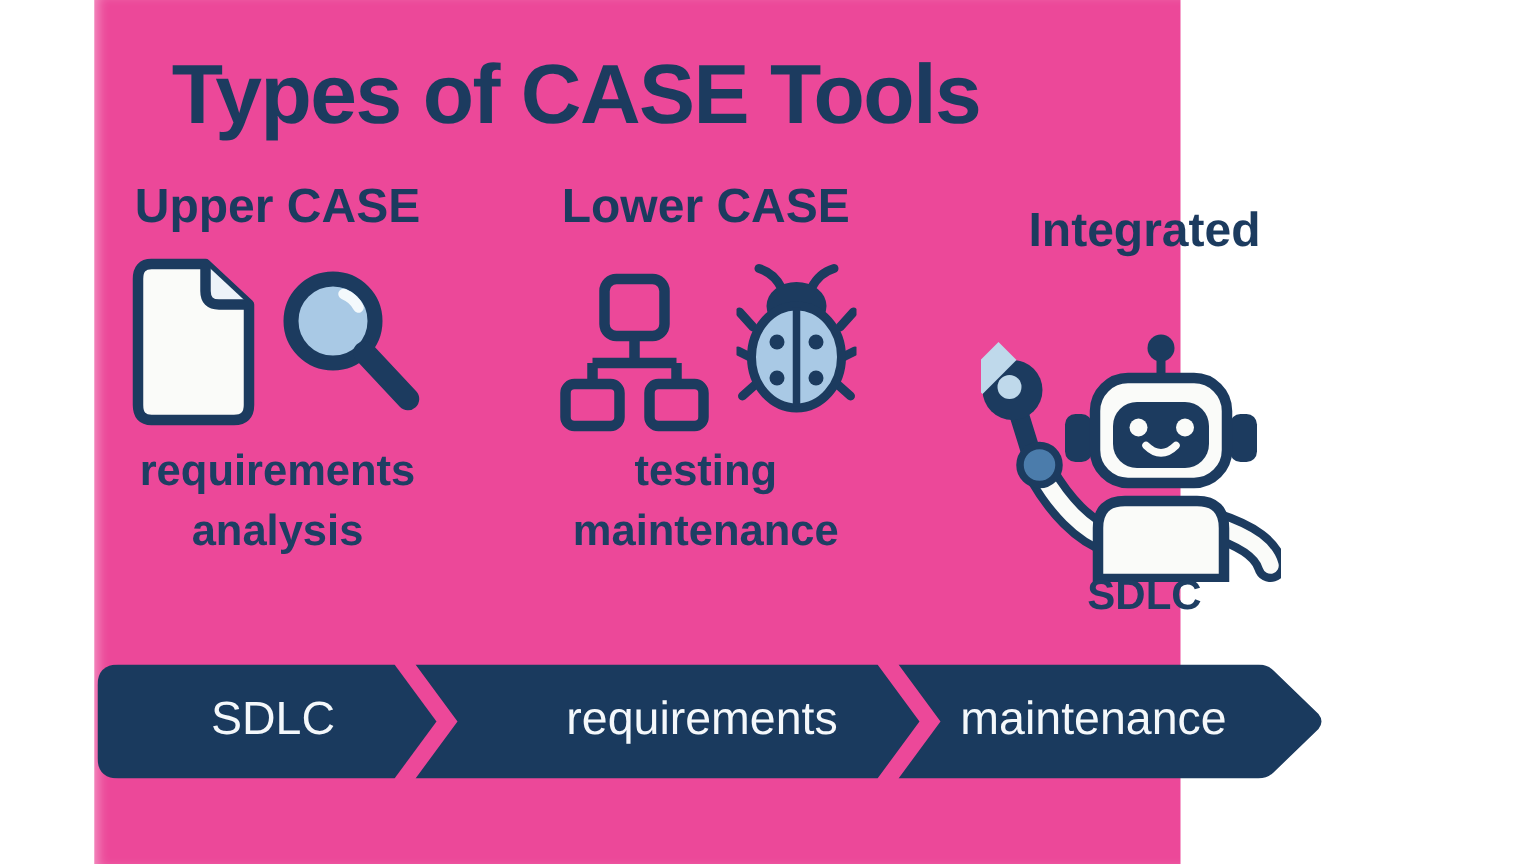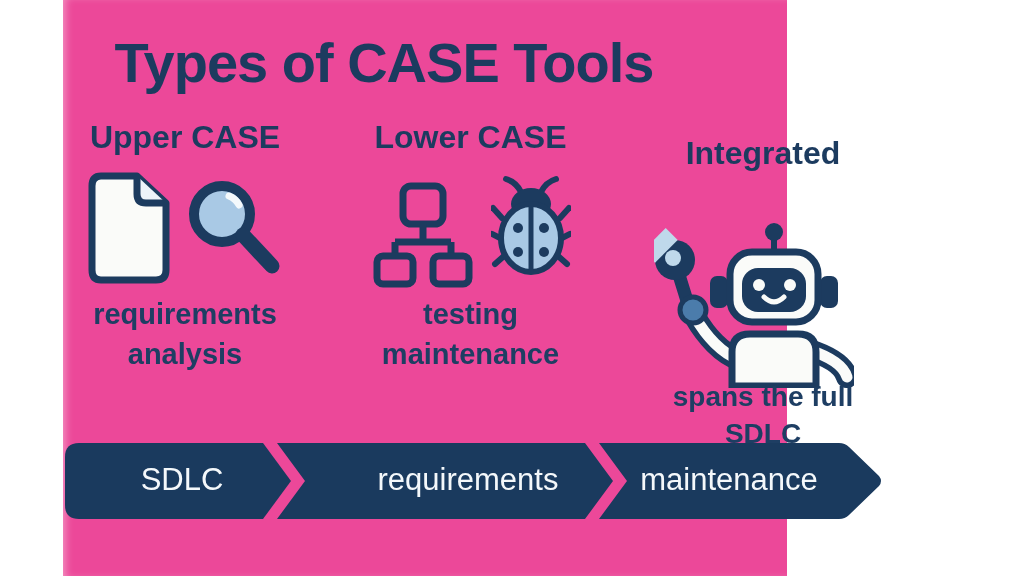--- a/index.html
+++ b/index.html
@@ -145,21 +145,20 @@
       <path d="M96,116 H144 Q162,116 162,134 V168 H78 V134 Q78,116 96,116 Z" fill="#FAFBF9" stroke="#1C3B5F" stroke-width="7"></path>
 
       <line x1="34" y1="86" x2="25" y2="57" stroke="#1C3B5F" stroke-width="13" stroke-linecap="round"></line>
       <circle cx="21" cy="42" r="20" fill="#1C3B5F"></circle>
       <rect x="-10" y="19" width="32" height="17" fill="#BFD9EB" transform="rotate(-45 6 27)"></rect>
       <circle cx="19" cy="40" r="8" fill="#BFD9EB"></circle>
 
       <circle cx="39" cy="92" r="13" fill="#4B7CAB" stroke="#1C3B5F" stroke-width="5"></circle>
     </svg>
     <div class="items">
-      <div>spans the full</div>
       <div>SDLC</div>
     </div>
   </div>
 
   <div class="bar">
     <svg width="818" height="76" viewBox="0 0 818 76">
       <path d="M14,0 H198 L226,38 L198,76 H14 Q0,76 0,62 V14 Q0,0 14,0 Z" fill="#1A3A5E"></path>
       <path d="M212,0 H520 L548,38 L520,76 H212 L240,38 Z" fill="#1A3A5E"></path>
       <path d="M534,0 H774 Q780,0 784,4 L814,33 Q818,38 814,43 L784,72 Q780,76 774,76 H534 L562,38 Z" fill="#1A3A5E"></path>
     </svg>

